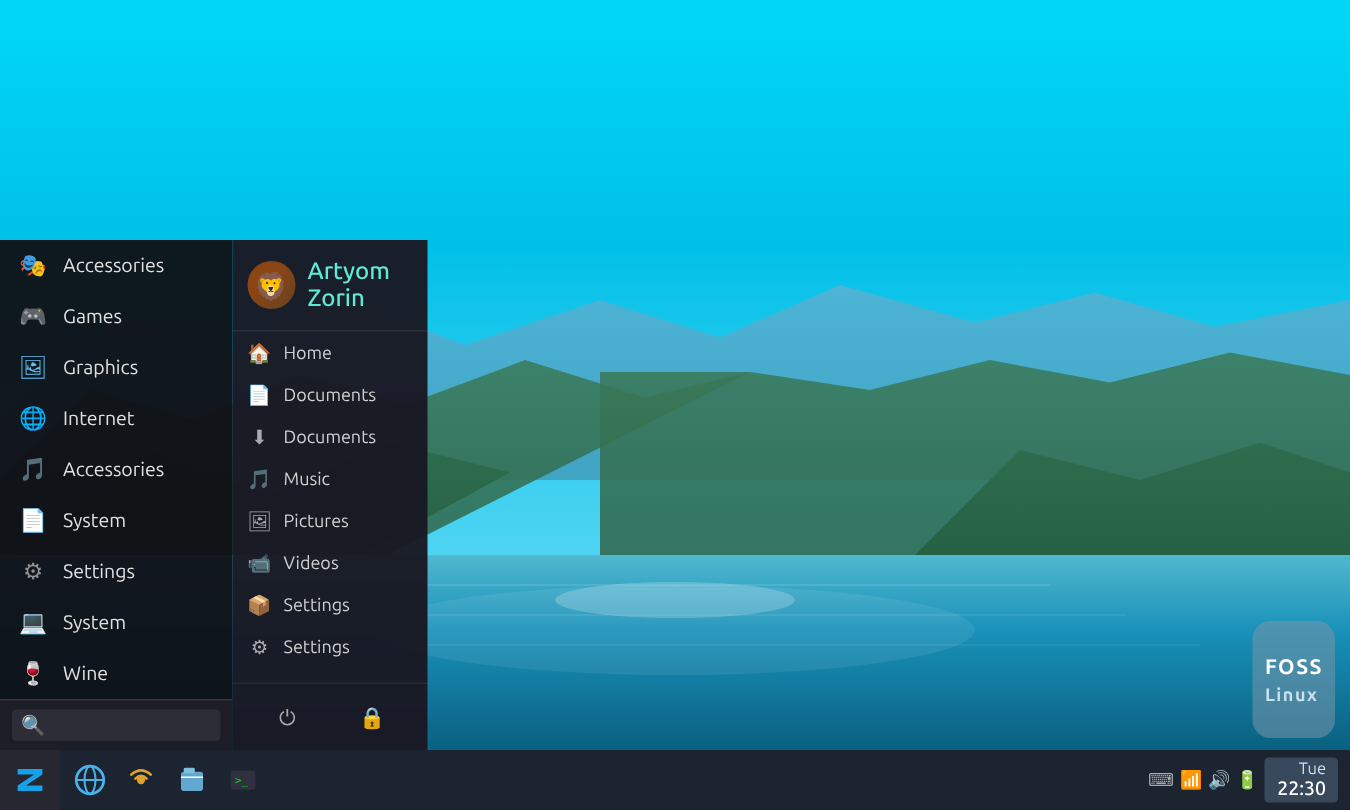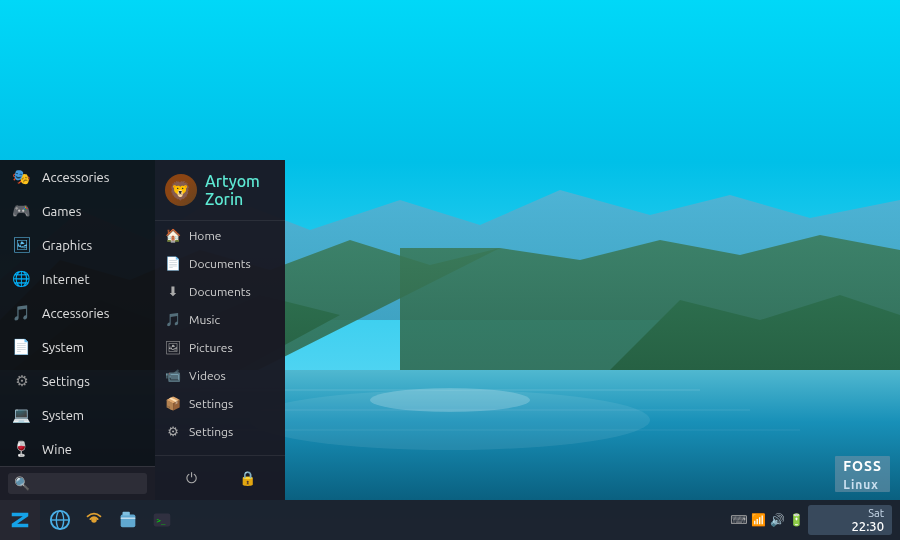--- a/index.html
+++ b/index.html
@@ -97,21 +97,20 @@
       text-align: right;
       background: rgba(100,130,160,0.4);
       padding: 2px 8px;
       border-radius: 3px;
     }
 
     .clock-time {
       font-size: 13px;
       font-weight: 500;
       color: #ffffff;
-      margin-left: 35px;
     }
 
     .clock-date {
       font-size: 11px;
       color: #ccddee;
     }
 
     
     #start-menu {
       position: absolute;
@@ -487,27 +486,27 @@
 
     <div class="taskbar-right">
       <div class="tray-icons">
         <span style="font-size:12px; color:#aaa;">⌨</span>
         <span style="font-size:12px; color:#aaa;">📶</span>
         <span style="font-size:12px; color:#aaa;">🔊</span>
         <span style="font-size:12px; color:#aaa;">🔋</span>
       </div>
       <div class="clock-area">
         <div class="clock-date">
-          <span>Sat</span>
+          <span>Tue</span>
         </div>
         <div class="clock-time">
           <span>22:30</span>
         </div>
       </div>
     </div>
   </div>
 
-  <div style="position:absolute; bottom:48px; right:10px; background:rgba(120,150,170,0.55); padding:0 8px; border-radius:1px; z-index:5;">
+  <div style="position:absolute; bottom:48px; right:10px; background:rgba(120,150,170,0.55); padding:21px 8px; border-radius:12px; z-index:5;">
     <span style="font-size:14px; font-weight:bold; color:#fff; letter-spacing:1px;">FOSS</span><br>
     <span style="font-size:12px; font-weight:bold; color:#cce0f0; letter-spacing:1px;">Linux</span>
   </div>
 
 </div>
 
 </body></html>

